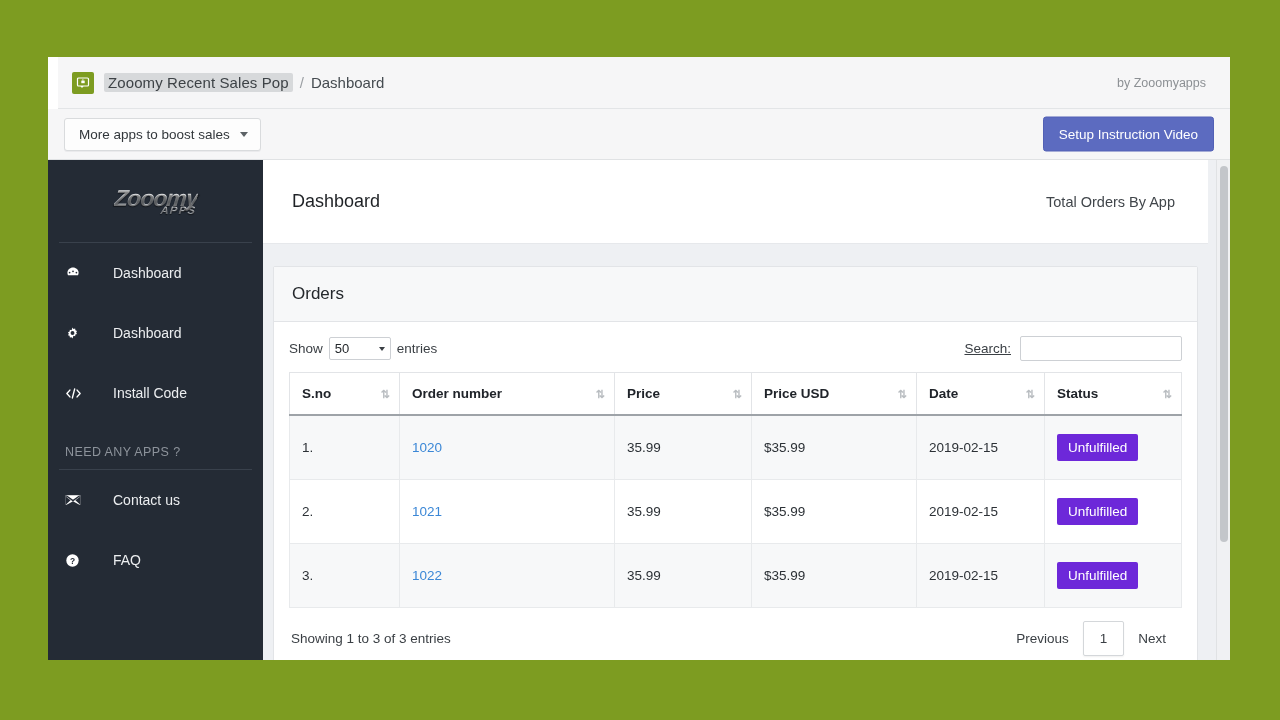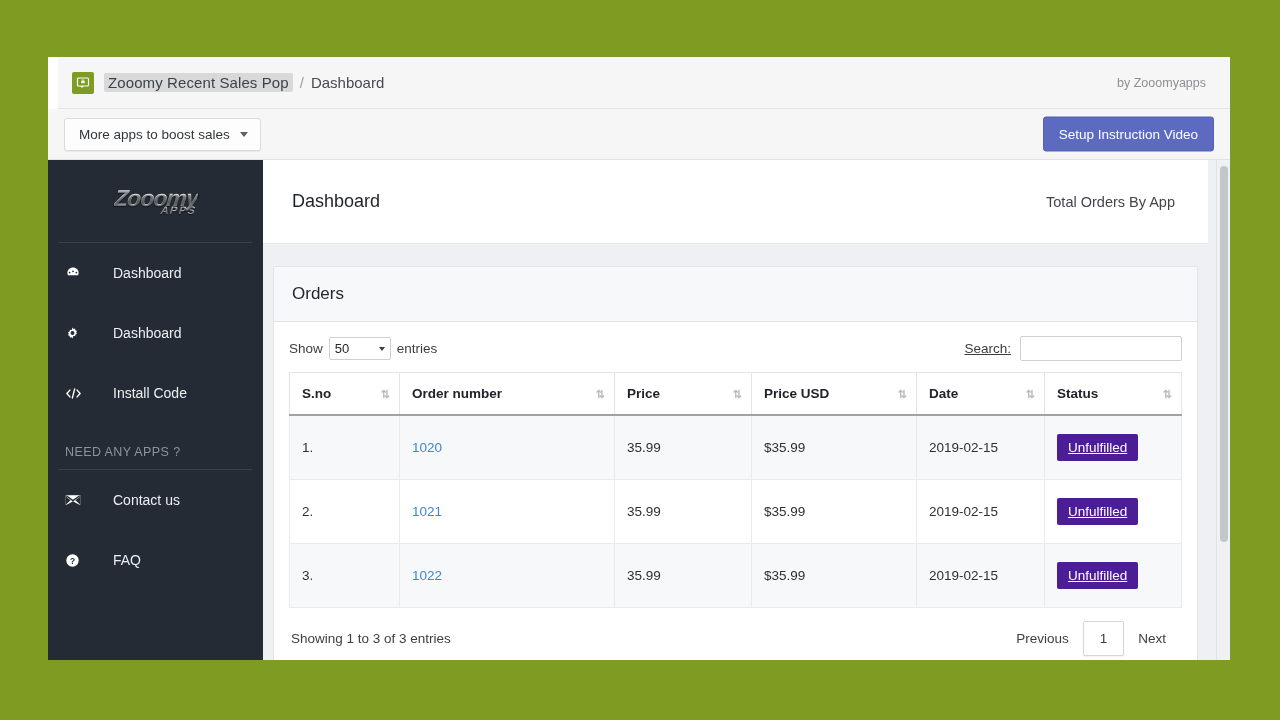--- a/index.html
+++ b/index.html
@@ -269,27 +269,26 @@
     color: #2c3136;
     padding: 18px 12px;
     border: 1px solid #e8eaec;
     vertical-align: middle;
   }
   tbody tr.odd td { background: #f7f8f9; }
   tbody tr.even td { background: #ffffff; }
   .ordlink { color: #3b87d6; text-decoration: none; cursor: pointer; }
   .badge {
     display: inline-block;
-    background: #4c1d95;
+    background: #6d28d9;
     color: #fff;
     font-size: 13.5px;
     padding: 6px 11px;
     border-radius: 2px;
     cursor: pointer;
-    text-decoration: underline;
   }
 
   .tfoot {
     display: flex; align-items: center; justify-content: space-between;
     padding: 13px 2px 14px 2px;
   }
   .tinfo { font-size: 13.5px; color: #3a3f44; }
   .pager { display: flex; align-items: center; gap: 0; }
   .pbtn {
     font-size: 13.5px; color: #3a3f44;

